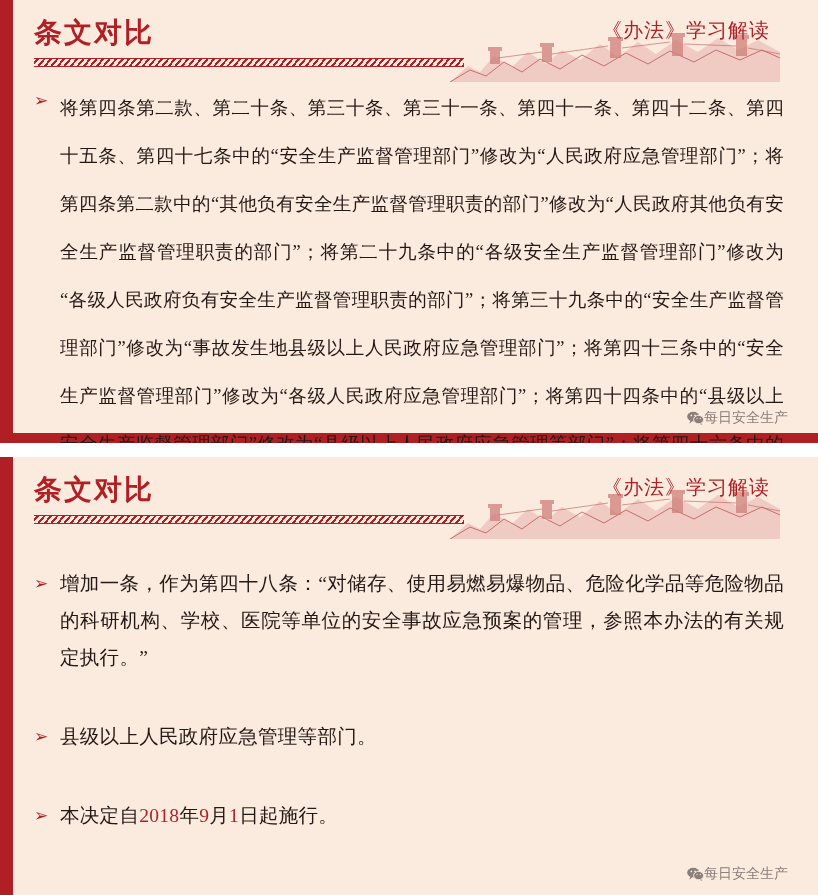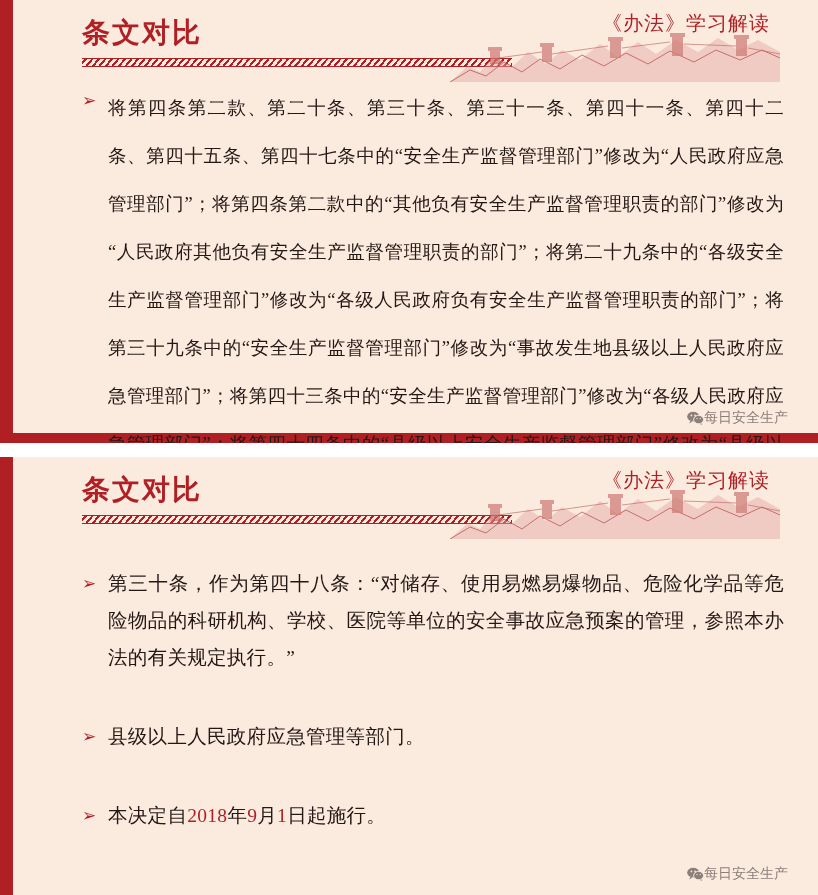--- a/index.html
+++ b/index.html
@@ -39,21 +39,20 @@
     left: 0;
     right: 0;
     bottom: 0;
     height: 10px;
     background: #b01f24;
   }
 
   .inner {
     position: relative;
     padding: 0 34px 0 34px;
-    margin-left: 48px;
   }
 
   .header {
     position: relative;
     height: 78px;
   }
   .title {
     position: absolute;
     left: 0;
     top: 14px;
@@ -73,21 +72,21 @@
       -50deg,
       #b01f24 0px, #b01f24 2px,
       rgba(255,255,255,0) 2px, rgba(255,255,255,0) 5px
     );
     border-top: 1px solid #b01f24;
     border-bottom: 1px solid #b01f24;
   }
   .subtitle {
     position: absolute;
     right: 14px;
-    top: 10px;
+    top: 17px;
     font-size: 20px;
     color: #b01f24;
     letter-spacing: 1px;
     white-space: nowrap;
   }
 
   
   .deco {
     position: absolute;
     right: 4px;
@@ -253,21 +252,21 @@
             <path d="M298 22 L330 28"></path>
         </g>
       </svg>
 
       <div class="subtitle">《办法》学习解读</div>
     </div>
 
     <div class="content">
       <div class="bullet-row" style="margin-top:24px;">
         <div class="arrow">➢</div>
-        <div class="para">第三十条，作为第四十八条：“对储存、使用易燃易爆物品、危险化学品等危险物品的科研机构、学校、医院等单位的安全事故应急预案的管理，参照本办法的有关规定执行。”</div>
+        <div class="para">增加一条，作为第四十八条：“对储存、使用易燃易爆物品、危险化学品等危险物品的科研机构、学校、医院等单位的安全事故应急预案的管理，参照本办法的有关规定执行。”</div>
       </div>
       <div class="bullet-row" style="margin-top:42px;">
         <div class="arrow">➢</div>
         <div class="para">县级以上人民政府应急管理等部门。</div>
       </div>
       <div class="bullet-row" style="margin-top:42px;">
         <div class="arrow">➢</div>
         <div class="para">本决定自<span style="color:#b01f24">2018</span>年<span style="color:#b01f24">9</span>月<span style="color:#b01f24">1</span>日起施行。</div>
       </div>
     </div>

